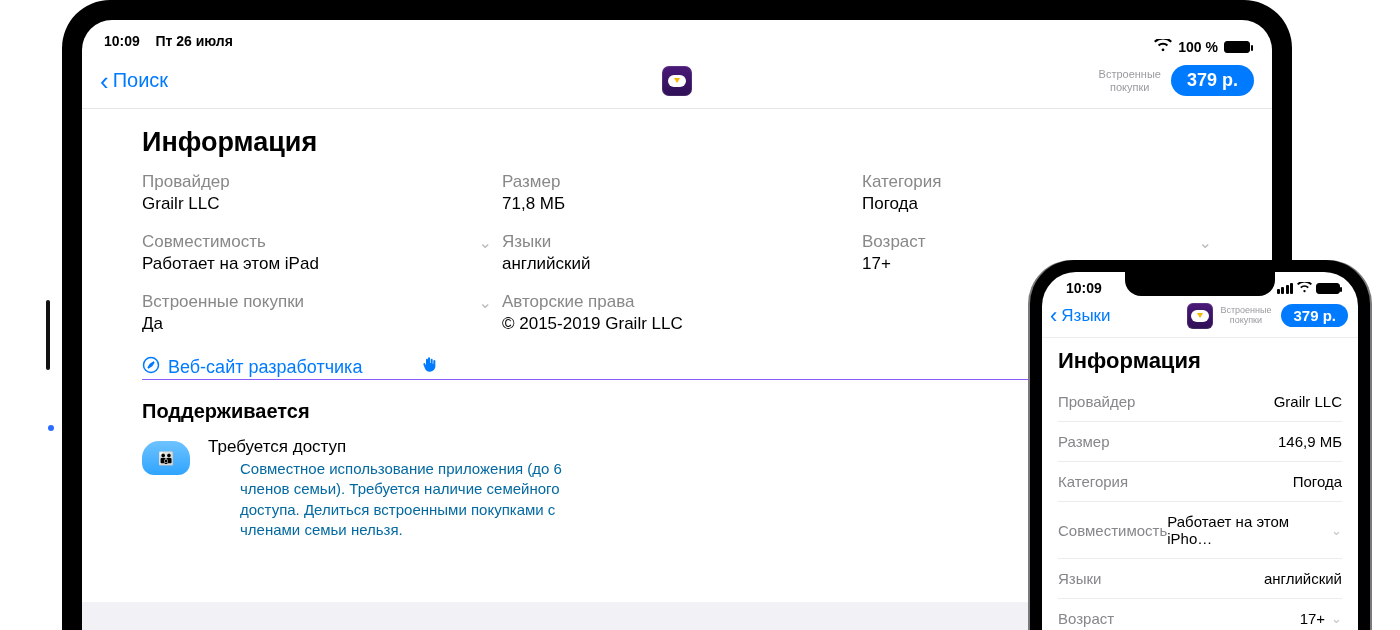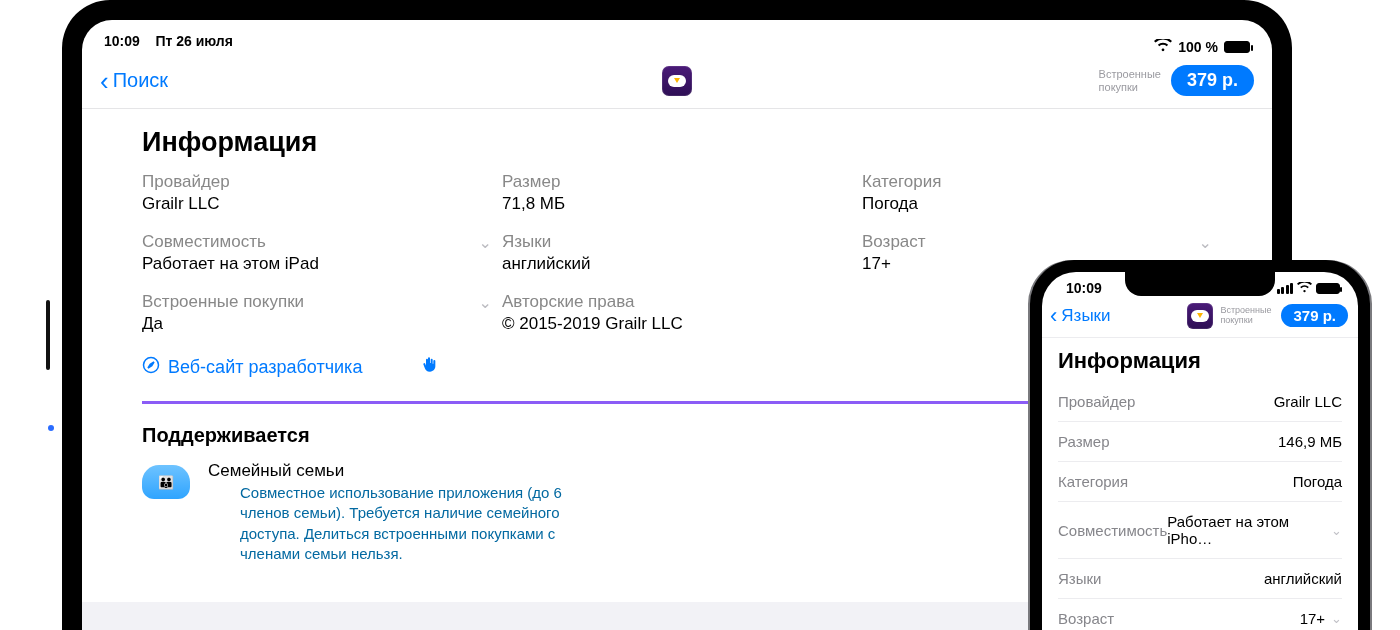--- a/index.html
+++ b/index.html
@@ -89,43 +89,43 @@
   .app-icon-cloud{
     width:18px;height:12px;border-radius:6px;background:#fff;
     position:relative;
   }
   .app-icon-cloud::after{
     content:"";position:absolute;top:3px;left:6px;width:0;height:0;
     border-left:3px solid transparent;border-right:3px solid transparent;
     border-top:5px solid #ffb400;
   }
   .nav-right { display:flex; align-items:center; gap:10px;}
-  .iap-text { color:#9a9aa0; font-size:11px; text-align:left; line-height:1.1;}
+  .iap-text { color:#9a9aa0; font-size:11px; text-align:center; line-height:1.1;}
   .price-pill {
     background:#007aff;color:#fff;font-weight:700;
     font-size:18px;border-radius:18px;padding:5px 16px;
   }
 
   
   .content { padding: 18px 60px 0 60px; }
   .h2 { font-size:27px; font-weight:700; margin-bottom:14px;}
   .info-grid {
     display:grid;
     grid-template-columns: 1fr 1fr 1fr;
     column-gap:10px;
     row-gap:18px;
   }
   .cell {}
   .cell-label { color:#888; font-size:17px; margin-bottom:2px; display:flex; align-items:center; justify-content:space-between;}
   .cell-value { color:#000; font-size:17px; }
   .chevdown { color:#bdbdc2; font-size:16px; }
 
   .links-row {
-    display:flex; gap:60px; margin-top:22px; padding-bottom:22px;
-    border-bottom:3px solid #8b5cf6;
+    display:flex; gap:60px; margin-top:22px; 
+    border-bottom:1px solid #8b5cf6;
     font-size:18px;
   }
   .link { color:#007aff; display:flex; align-items:center; gap:8px;}
   .link .icon { font-size:18px; }
 
   .supports { margin-top:20px;}
   .family {
     display:flex; gap:18px; align-items:flex-start; margin-top:14px;
   }
   .family-icon {
@@ -327,21 +327,21 @@
         </div>
       </div>
 
       <div class="supports">
         <div class="h2" style="font-size:20px">Поддерживается</div>
         <div class="family">
           <div class="family-icon">
               <span>👪</span>
             </div>
           <div>
-            <div class="family-title">Семейный семьи</div>
+            <div class="family-title">Требуется доступ</div>
             <div class="family-desc">Совместное использование приложения (до 6 членов семьи). Требуется наличие семейного доступа. Делиться встроенными покупками с членами семьи нельзя.</div>
           </div>
         </div>
       </div>
     </div>
 
     <div class="gray-band"></div>
   </div>
 </div>
 

